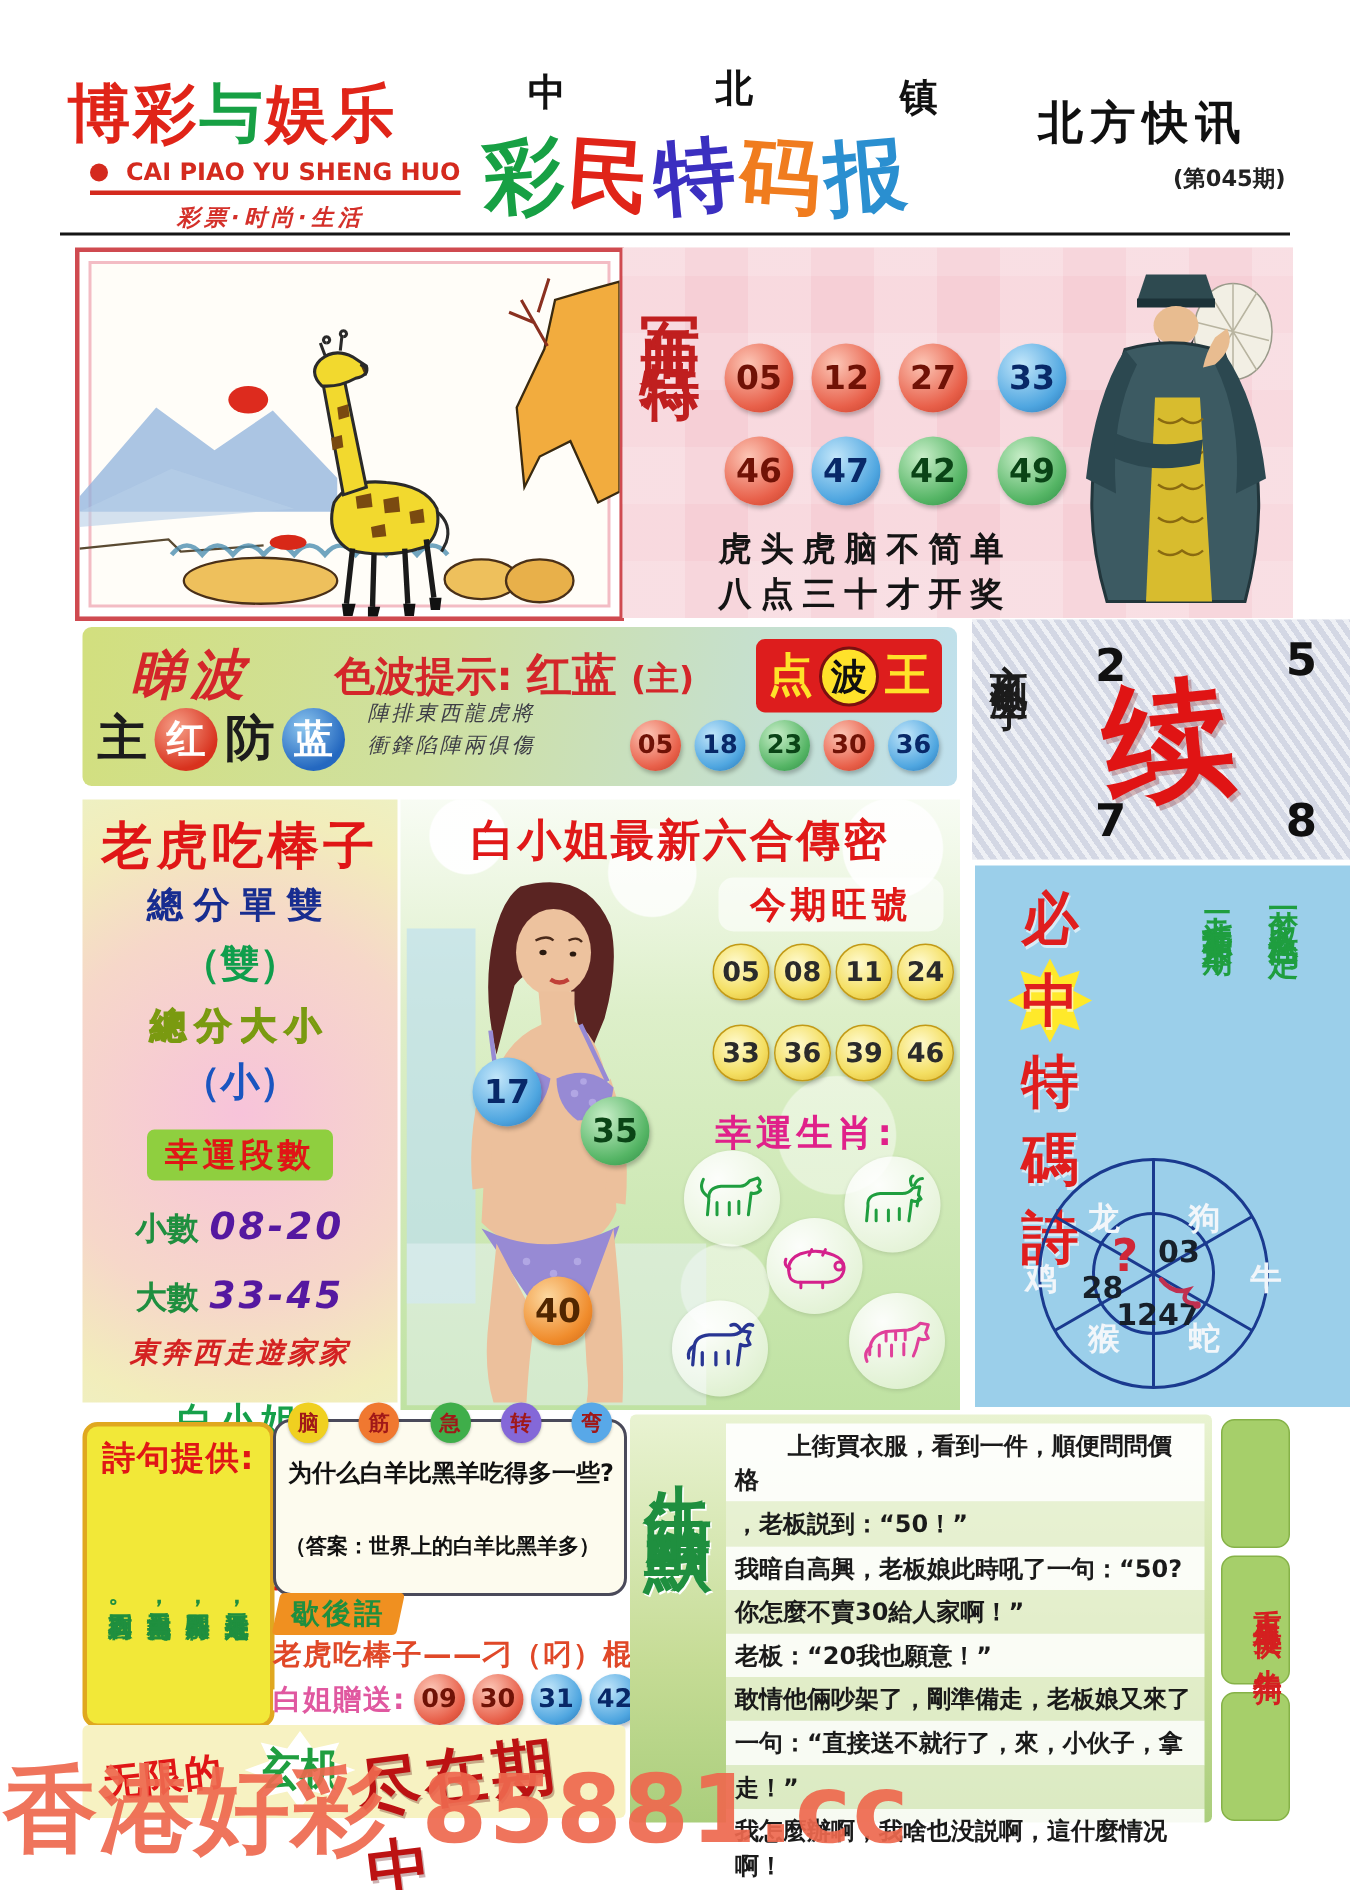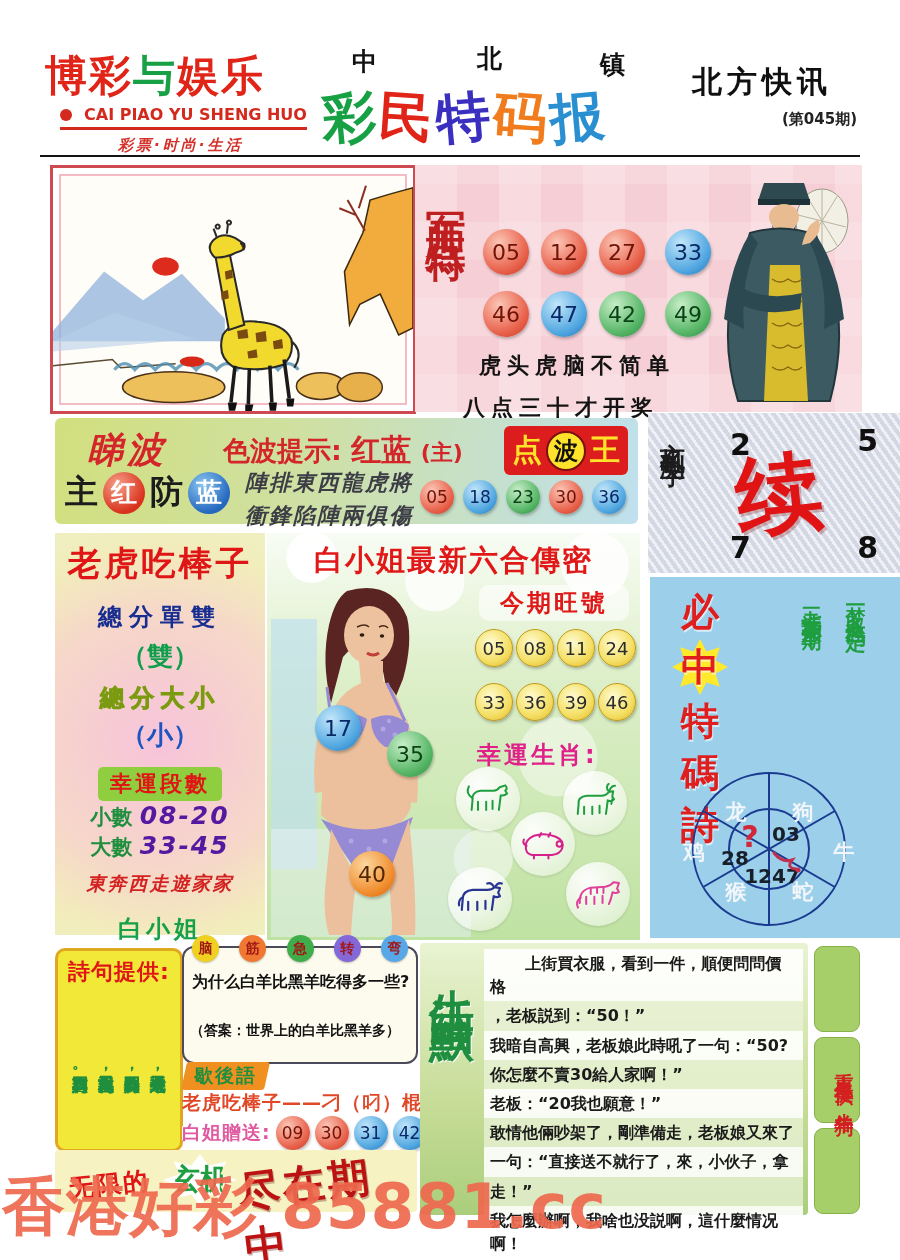--- a/index.html
+++ b/index.html
@@ -20,21 +20,21 @@
   .mast{display:flex;gap:3px;}
   .mast span{font-size:54px;font-weight:900;text-shadow:2px 2px 0 rgba(255,255,255,.55);}
   .mast span:nth-child(odd){transform:rotate(-5deg);}
   .mast span:nth-child(even){transform:rotate(4deg);}
   .region{font-size:30px;font-weight:900;color:#101010;letter-spacing:5px;}
   .issue{font-size:15px;color:#222;font-weight:bold;}
   .hr{height:2px;background:#151515;}
 
   
   .ball{border-radius:50%;display:inline-flex;align-items:center;justify-content:center;
-        font-weight:400;box-shadow:1px 2px 3px rgba(0,0,0,.25);}
+        font-weight:700;box-shadow:1px 2px 3px rgba(0,0,0,.25);}
   .ball[data-color="red"]{background:radial-gradient(circle at 35% 30%,#fcc6b6,#e8604a 65%,#c23a24);color:#701206;}
   .ball[data-color="blue"]{background:radial-gradient(circle at 35% 30%,#c2e6fa,#4fa6e0 65%,#2570b0);color:#082868;}
   .ball[data-color="green"]{background:radial-gradient(circle at 35% 30%,#c8eec8,#55b565 65%,#2c8a42);color:#0a4416;}
   .ball[data-color="orange"]{background:radial-gradient(circle at 35% 30%,#fcd8a0,#f08c2c 65%,#cc6414);color:#512600;}
   .ball[data-color="gold"]{background:radial-gradient(circle at 40% 35%,#fffbd2,#f6e express 60%,#e7c243);
         background:radial-gradient(circle at 40% 35%,#fffbd2,#f4df63 60%,#dfb52e);color:#2b2b2b;border:1px solid #c29a16;}
   .b46{width:46px;height:46px;font-size:22px;}
   .b36{width:36px;height:36px;font-size:18px;}
   .b34{width:34px;height:34px;font-size:17px;}
 
@@ -51,39 +51,39 @@
   .wave-title{font-size:36px;font-weight:900;color:#d4262a;font-style:italic;letter-spacing:4px;}
   .wave-hint{font-size:27px;font-weight:900;color:#d4262a;}
   .wave-hint b{font-size:30px;} .wave-hint i{font-style:normal;font-size:22px;}
   .dbw{background:#dd1d1d;border-radius:6px;display:flex;align-items:center;gap:4px;padding:4px 8px;}
   .dbw .y{color:#ffe22a;font-size:30px;font-weight:900;}
   .dbw .c{width:36px;height:36px;border-radius:50%;background:#ffe22a;color:#101010;display:flex;align-items:center;justify-content:center;font-size:24px;font-weight:900;border:2px solid #7a1010;}
   .zr{font-size:33px;font-weight:900;color:#1c1c1c;}
   .cball{width:42px;height:42px;border-radius:50%;color:#fff;display:inline-flex;align-items:center;justify-content:center;font-size:26px;font-weight:900;}
   .cball.red{background:radial-gradient(circle at 35% 30%,#f6a088,#d8321e 70%);}
   .cball.blue{background:radial-gradient(circle at 35% 30%,#8cc6ee,#2468c0 70%);}
-  .wave-poem{font-size:22px;font-weight:700;color:#3d3d46;font-style:italic;line-height:1.5;letter-spacing:2px;}
+  .wave-poem{font-size:14px;font-weight:400;color:#3d3d46;font-style:italic;line-height:1.5;letter-spacing:2px;}
 
   
   .mystic{background:#dde1eb;
     background-image:repeating-linear-gradient(55deg,rgba(255,255,255,.5) 0 3px,rgba(186,190,210,.28) 3px 7px);}
   .mystic-title{font-size:25px;font-weight:bold;color:#1c1c1c;letter-spacing:6px;}
   .mystic-glyph{font-size:86px;font-weight:900;color:#e01414;transform:rotate(-6deg);text-shadow:2px 3px 0 rgba(120,0,0,.25);}
   .mystic-n{font-size:30px;font-weight:bold;color:#101010;}
 
   
   .sure{background:radial-gradient(circle at 50% 52%,#f7c3da 0%,#f6d7c9 55%,#f2edbb 85%,#eef0c2 100%);
         display:flex;flex-direction:column;align-items:center;text-align:center;}
   .sure-title{font-size:34px;font-weight:900;color:#e01616;letter-spacing:3px;margin-top:8px;}
-  .sure-l1{font-size:24px;font-weight:900;color:#182d90;letter-spacing:7px;margin-top:14px;}
+  .sure-l1{font-size:24px;font-weight:900;color:#182d90;letter-spacing:7px;}
   .sure-l2{font-size:26px;font-weight:900;color:#0f9e4c;margin-top:6px;}
   .sure-l3{font-size:24px;font-weight:900;color:#ccd838;-webkit-text-stroke:1px #7a9a10;letter-spacing:6px;margin-top:8px;}
   .sure-l4{font-size:26px;font-weight:900;color:#1a55c0;margin-top:4px;}
   .seg-title{font-size:22px;font-weight:900;color:#e01616;background:#8fcf3f;border-radius:5px;padding:2px 12px;letter-spacing:3px;margin-top:14px;}
-  .seg-line{font-size:21px;font-weight:900;color:#1f8f3f;margin-top:0;}
+  .seg-line{font-size:21px;font-weight:900;color:#1f8f3f;margin-top:16px;}
   .seg-line b{font-size:25px;font-style:italic;color:#5518a0;letter-spacing:2px;}
   .sure-verse{font-size:19px;font-weight:900;color:#d42222;letter-spacing:2px;margin-top:10px;font-style:italic;}
   .sure-lady{font-size:24px;font-weight:900;color:#16a04a;letter-spacing:4px;margin-top:16px;}
   .sure-tail{font-size:23px;font-weight:900;color:#1a55c0;letter-spacing:5px;margin-top:4px;}
   .sure-odd,.sure-even{font-size:23px;font-weight:900;color:#e01616;width:100%;text-align:left;}
   .sure-odd{padding-left:14px;margin-top:6px;}
   .sure-even{padding-left:86px;margin-top:2px;}
 
   
   .bai{background:
@@ -223,21 +223,21 @@
     <div class="abs v mil-title" style="left:10px;top:14px;">军师点特</div>
     <span class="abs ball b46" style="left:68px;top:64px;" data-color="red">05</span>
     <span class="abs ball b46" style="left:126px;top:64px;" data-color="red">12</span>
     <span class="abs ball b46" style="left:184px;top:64px;" data-color="red">27</span>
     <span class="abs ball b46" style="left:250px;top:64px;" data-color="blue">33</span>
     <span class="abs ball b46" style="left:68px;top:126px;" data-color="red">46</span>
     <span class="abs ball b46" style="left:126px;top:126px;" data-color="blue">47</span>
     <span class="abs ball b46" style="left:184px;top:126px;" data-color="green">42</span>
     <span class="abs ball b46" style="left:250px;top:126px;" data-color="green">49</span>
     <div class="abs mil-line" style="left:64px;top:186px;">虎头虎脑不简单</div>
-    <div class="abs mil-line" style="left:48px;top:216px;margin-top:12px;">八点三十才开奖</div>
+    <div class="abs mil-line" style="left:64px;top:216px;">八点三十才开奖</div>
     <svg class="abs" style="right:8px;top:4px;" width="140" height="238" viewBox="0 0 140 238">
       <ellipse cx="108" cy="52" rx="26" ry="32" fill="#f2efe4" stroke="#9a9a8a"></ellipse>
       <g stroke="#b8b4a0" stroke-width="1">
           <path d="M108 20 L108 84 M92 26 L124 78 M124 26 L92 78 M84 46 L132 58"></path>
         </g>
       <path d="M50 14 L90 14 L96 32 L44 32 Z" fill="#2e4a50"></path>
       <rect x="44" y="30" width="52" height="6" fill="#1c3238"></rect>
       <ellipse cx="70" cy="48" rx="15" ry="13" fill="#e8bc90"></ellipse>
       <path d="M58 56 Q70 78 82 56 L77 82 Q70 92 63 82 Z" fill="#3c3c3c"></path>
       <path d="M36 64 Q70 54 102 66 L120 122 Q132 172 116 232 L24 232 Q6 172 20 118 Z" fill="#3c5a62" stroke="#22363c" stroke-width="2"></path>

